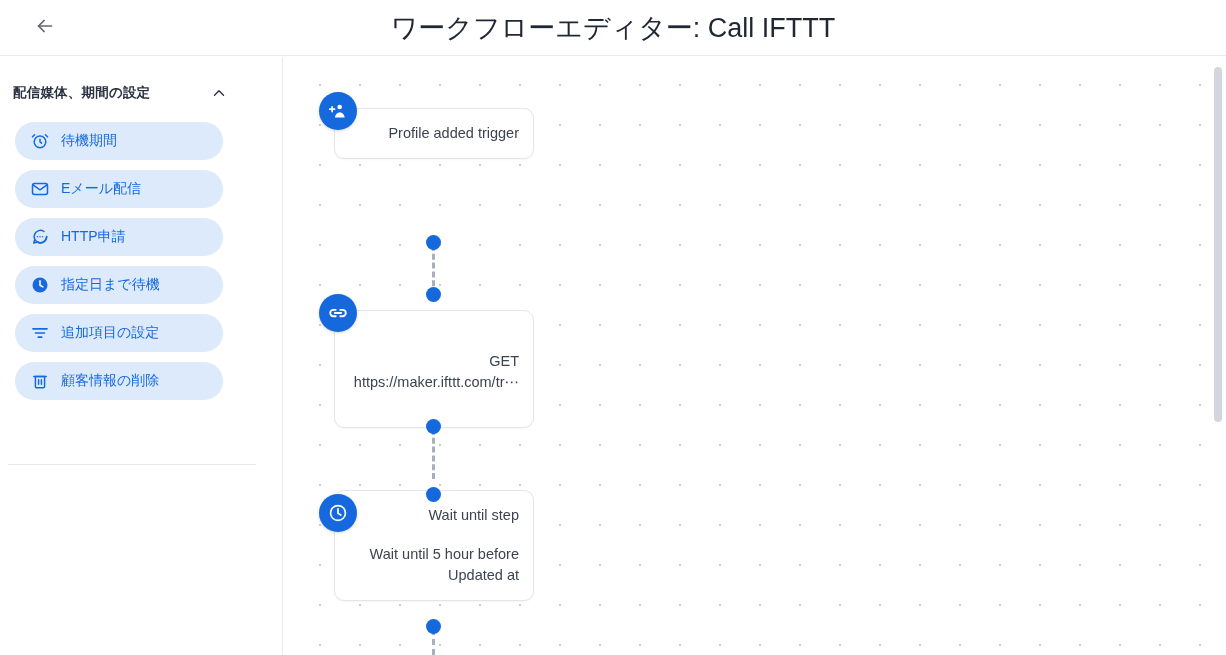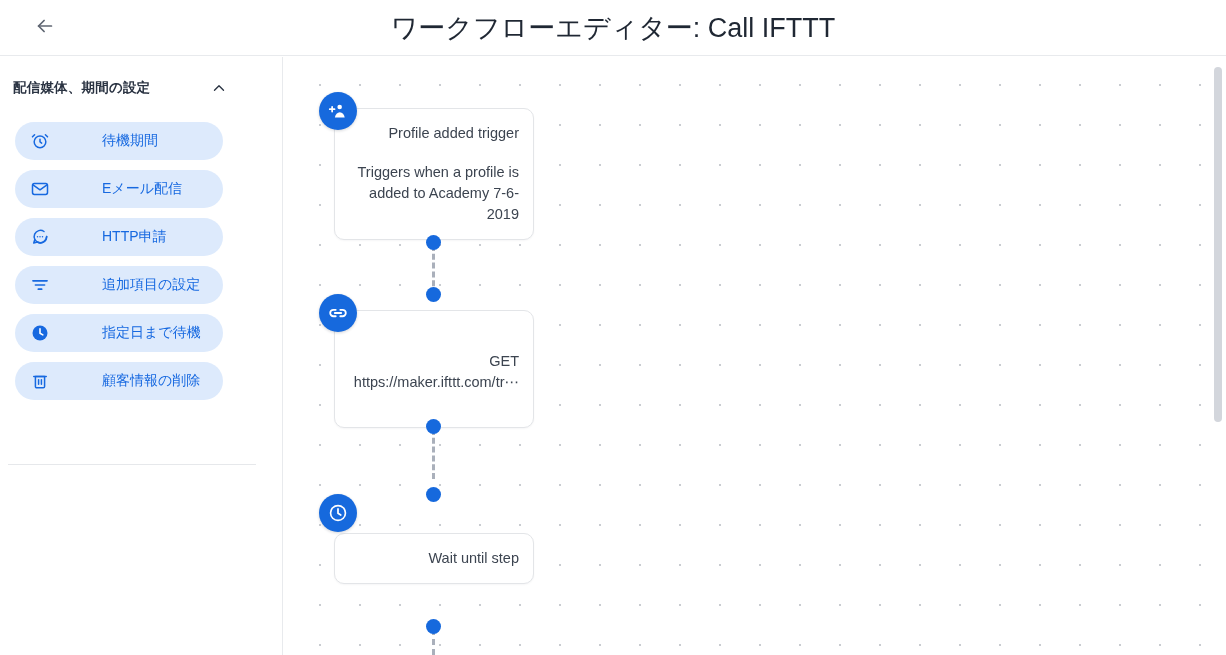--- a/index.html
+++ b/index.html
@@ -39,21 +39,21 @@
   #sidebar {
     position: absolute; left: 0; top: 57px;
     width: 283px; height: 598px;
     background: #ffffff;
     border-right: 1px solid #e8eaed;
     overflow: hidden;
   }
   #sidebar-section-head {
     position: absolute; left: 13px; top: 22px;
     width: 215px; height: 28px;
-    display: flex; justify-content: space-between;
+    display: flex; align-items: center; justify-content: space-between;
     cursor: pointer;
   }
   #sidebar-section-title {
     font-size: 13.5px; font-weight: 700; color: #2a3342;
     letter-spacing: .2px;
   }
   #collapse-chevron { width: 18px; height: 18px; display:block; }
 
   #sidebar-list {
     position: absolute; left: 0; top: 65px; width: 283px;
@@ -61,21 +61,20 @@
   .nav-pill {
     position: relative;
     width: 208px; height: 38px;
     margin: 0 0 10px 15px;
     background: #ddeafc;
     border-radius: 19px;
     display: flex; align-items: center;
     cursor: pointer;
     border: none;
     text-align: left;
-    gap: 41px;
   }
   .nav-pill .pill-icon {
     width: 22px; height: 22px;
     margin-left: 14px; margin-right: 10px;
     display: flex; align-items: center; justify-content: center;
     flex: 0 0 auto;
   }
   .nav-pill .pill-icon svg { display: block; }
   .nav-pill .pill-label {
     font-size: 14px; color: #1769e0; font-weight: 400;
@@ -220,37 +219,37 @@
             <circle cx="9" cy="11.7" r=".9" fill="#1769e0" stroke="none"></circle>
             <circle cx="12" cy="11.7" r=".9" fill="#1769e0" stroke="none"></circle>
             <circle cx="15" cy="11.7" r=".9" fill="#1769e0" stroke="none"></circle>
           </svg>
         </span>
         <span class="pill-label">HTTP申請</span>
       </div>
 
       <div class="nav-pill">
         <span class="pill-icon">
+          <svg width="20" height="20" viewBox="0 0 24 24">
+            <circle cx="12" cy="12" r="9" fill="#1769e0"></circle>
+            <path d="M12 7v5.3l3.4 2" fill="none" stroke="#ffffff" stroke-width="1.9" stroke-linecap="round" stroke-linejoin="round"></path>
+          </svg>
+        </span>
+        <span class="pill-label">指定日まで待機</span>
+      </div>
+
+      <div class="nav-pill">
+        <span class="pill-icon">
           <svg width="20" height="20" viewBox="0 0 24 24" fill="none" stroke="#1769e0" stroke-width="2" stroke-linecap="round">
             <path d="M3.5 7h17"></path>
               <path d="M6.5 12h11"></path>
               <path d="M10 17h4"></path>
           </svg>
         </span>
         <span class="pill-label">追加項目の設定</span>
-      </div>
-
-      <div class="nav-pill">
-        <span class="pill-icon">
-          <svg width="20" height="20" viewBox="0 0 24 24">
-            <circle cx="12" cy="12" r="9" fill="#1769e0"></circle>
-            <path d="M12 7v5.3l3.4 2" fill="none" stroke="#ffffff" stroke-width="1.9" stroke-linecap="round" stroke-linejoin="round"></path>
-          </svg>
-        </span>
-        <span class="pill-label">指定日まで待機</span>
       </div>
 
       <div class="nav-pill">
         <span class="pill-icon">
           <svg width="20" height="20" viewBox="0 0 24 24" fill="none" stroke="#1769e0" stroke-width="1.8" stroke-linecap="round" stroke-linejoin="round">
             <path d="M4.5 6.5h15"></path>
             <path d="M6.5 6.5h11v12a1.6 1.6 0 0 1-1.6 1.6H8.1a1.6 1.6 0 0 1-1.6-1.6z"></path>
             <path d="M10.3 10.4v5.5"></path>
               <path d="M13.7 10.4v5.5"></path>
           </svg>
@@ -261,21 +260,20 @@
     </div>
 
     <div id="sidebar-divider"></div>
   </div>
 
   <div id="canvas-wrap">
     <div id="canvas">
 
       <div class="flow-node" style="left:50px; top:51px;">
         <div class="node-title">Profile added trigger</div>
-        <div class="node-desc">Triggers when a profile is added to Academy 7-6-2019</div>
       </div>
       <div class="node-badge" style="left:35px; top:35px;">
         <span>
           <svg width="22" height="22" viewBox="0 0 24 24">
             <circle cx="13.8" cy="7.6" r="2.5" fill="#ffffff"></circle>
             <path d="M8.6 19.2c.4-3.6 2.7-5.9 5.4-5.9s4.9 2.3 5.3 5.9z" fill="#ffffff"></path>
             <path d="M5.6 7.4v5.2M3 10h5.2" fill="none" stroke="#ffffff" stroke-width="1.9" stroke-linecap="round"></path>
           </svg>
         </span>
       </div>
@@ -295,22 +293,23 @@
             <path d="M14.5 8.5H17a3.5 3.5 0 0 1 0 7h-2.5"></path>
             <path d="M8.5 12h7"></path>
           </svg>
         </span>
       </div>
 
       <div class="conn-dot" style="left:142px; top:362px;"></div>
       <div class="conn-line" style="left:148px; top:372px; height:50px;"></div>
       <div class="conn-dot" style="left:142px; top:430px;"></div>
 
-      <div class="flow-node" style="left:50px; top:476px;">
+      <div class="flow-node" style="left:50px; top:433px;">
         <div class="node-title">Wait until step</div>
+        <div class="node-desc">Wait until 5 hour before Updated at</div>
       </div>
       <div class="node-badge" style="left:35px; top:437px;">
         <span>
           <svg width="22" height="22" viewBox="0 0 24 24">
             <circle cx="12" cy="12" r="9" fill="#ffffff"></circle>
             <circle cx="12" cy="12" r="7.2" fill="#1669dd"></circle>
             <path d="M12 7.6v4.8l3 1.8" fill="none" stroke="#ffffff" stroke-width="1.9" stroke-linecap="round" stroke-linejoin="round"></path>
           </svg>
         </span>
       </div>

